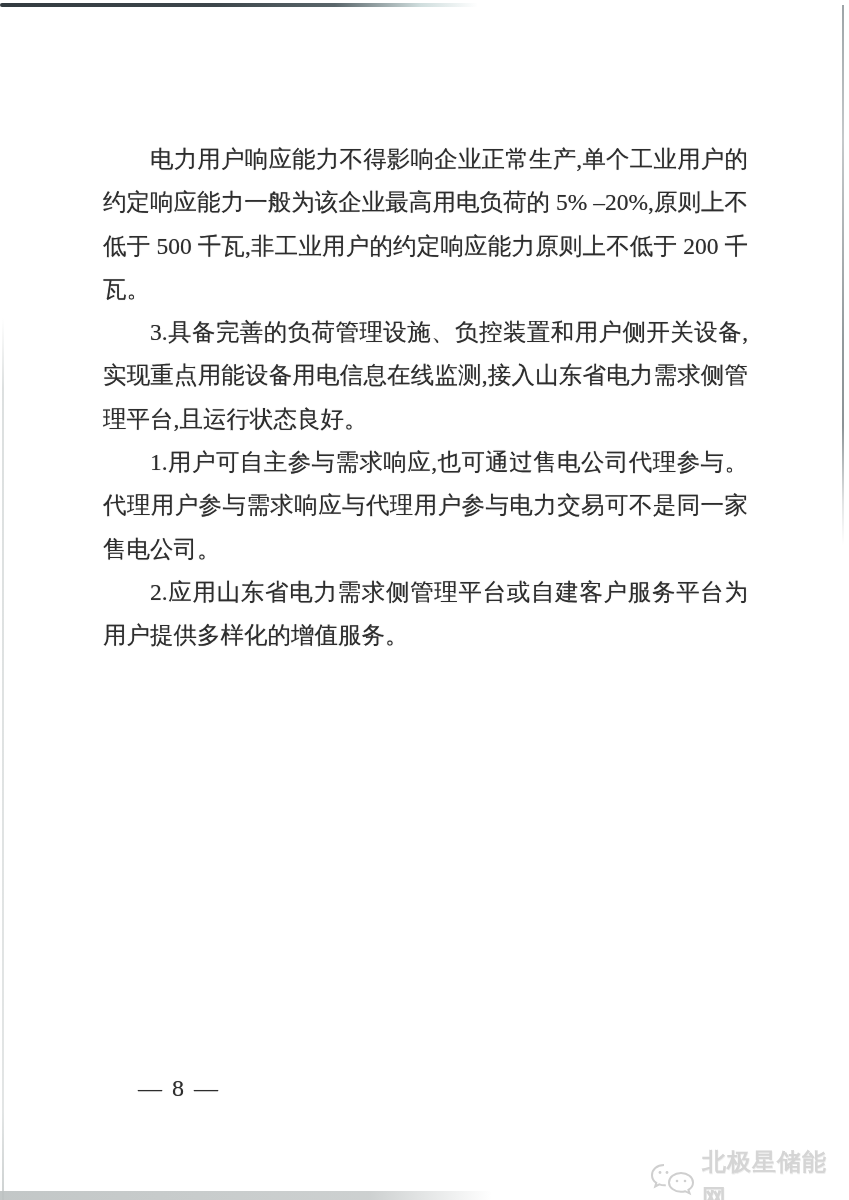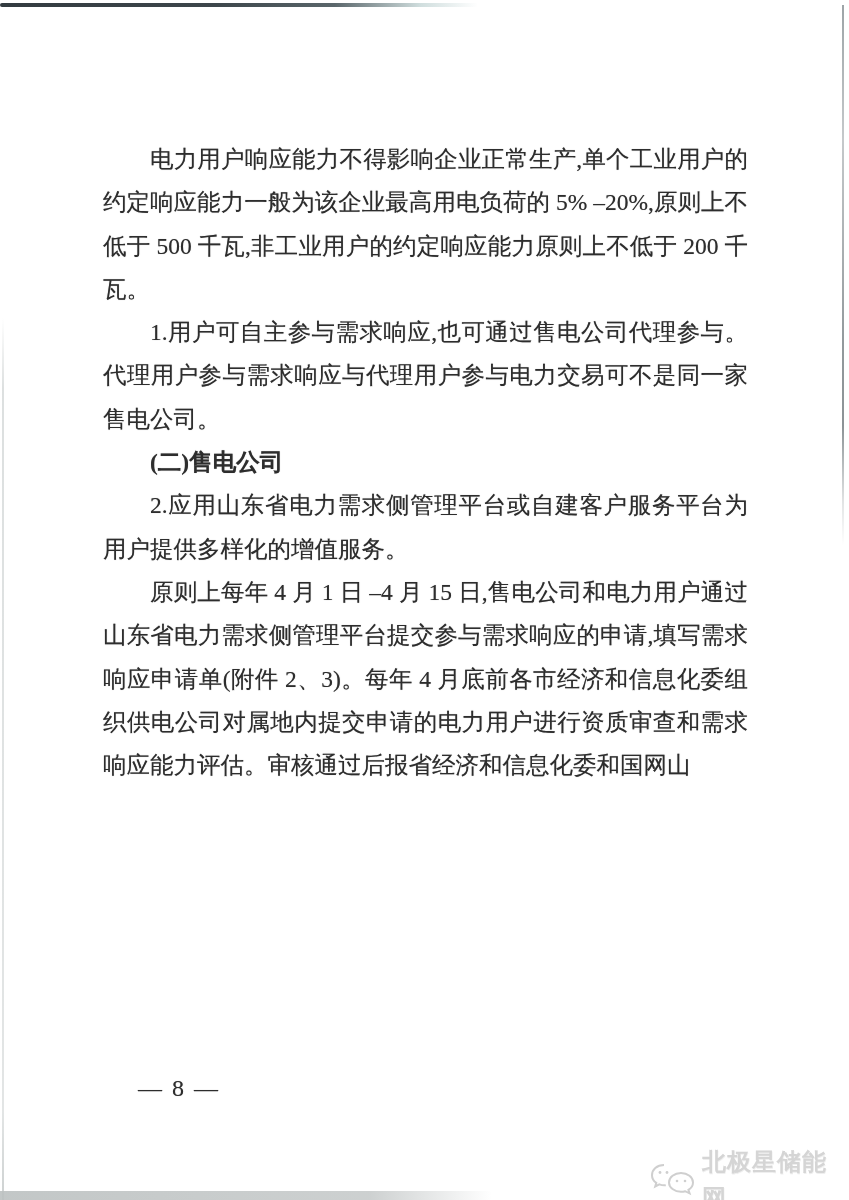--- a/index.html
+++ b/index.html
@@ -113,24 +113,23 @@
 
 <div class="page">
 
   <div class="scan-top-line"></div>
   <div class="scan-right-line"></div>
   <div class="scan-left-line"></div>
   <div class="scan-bottom-band"></div>
 
   <div class="content">
     <p>电力用户响应能力不得影响企业正常生产,单个工业用户的约定响应能力一般为该企业最高用电负荷的 5% –20%,原则上不低于 500 千瓦,非工业用户的约定响应能力原则上不低于 200 千瓦。</p>
+    <p>3.具备完善的负荷管理设施、负控装置和用户侧开关设备,实现重点用能设备用电信息在线监测,接入山东省电力需求侧管理平台,且运行状态良好。</p>
     <p>1.用户可自主参与需求响应,也可通过售电公司代理参与。代理用户参与需求响应与代理用户参与电力交易可不是同一家售电公司。</p>
-    <p class="heading">(二)售电公司</p>
     <p>2.应用山东省电力需求侧管理平台或自建客户服务平台为用户提供多样化的增值服务。</p>
-    <p>原则上每年 4 月 1 日 –4 月 15 日,售电公司和电力用户通过山东省电力需求侧管理平台提交参与需求响应的申请,填写需求响应申请单(附件 2、3)。每年 4 月底前各市经济和信息化委组织供电公司对属地内提交申请的电力用户进行资质审查和需求响应能力评估。审核通过后报省经济和信息化委和国网山</p>
   </div>
 
   <div class="page-number">— 8 —</div>
 
   <div class="watermark">
     <span>
       <svg width="46" height="38" viewBox="0 0 46 38" fill="none" xmlns="http://www.w3.org/2000/svg">
 
         <path d="M14 4 C6.8 4 2 8.6 2 14.2 C2 17.4 3.7 20.1 6.3 21.9 L5.2 25.5 L9.4 23.4 C10.8 23.9 12.4 24.3 14 24.3 C14.6 24.3 15.2 24.3 15.8 24.2" stroke="#cfcfcf" stroke-width="2" fill="#ffffff"></path>
         <circle cx="10" cy="11.5" r="1.4" fill="#cfcfcf"></circle>

